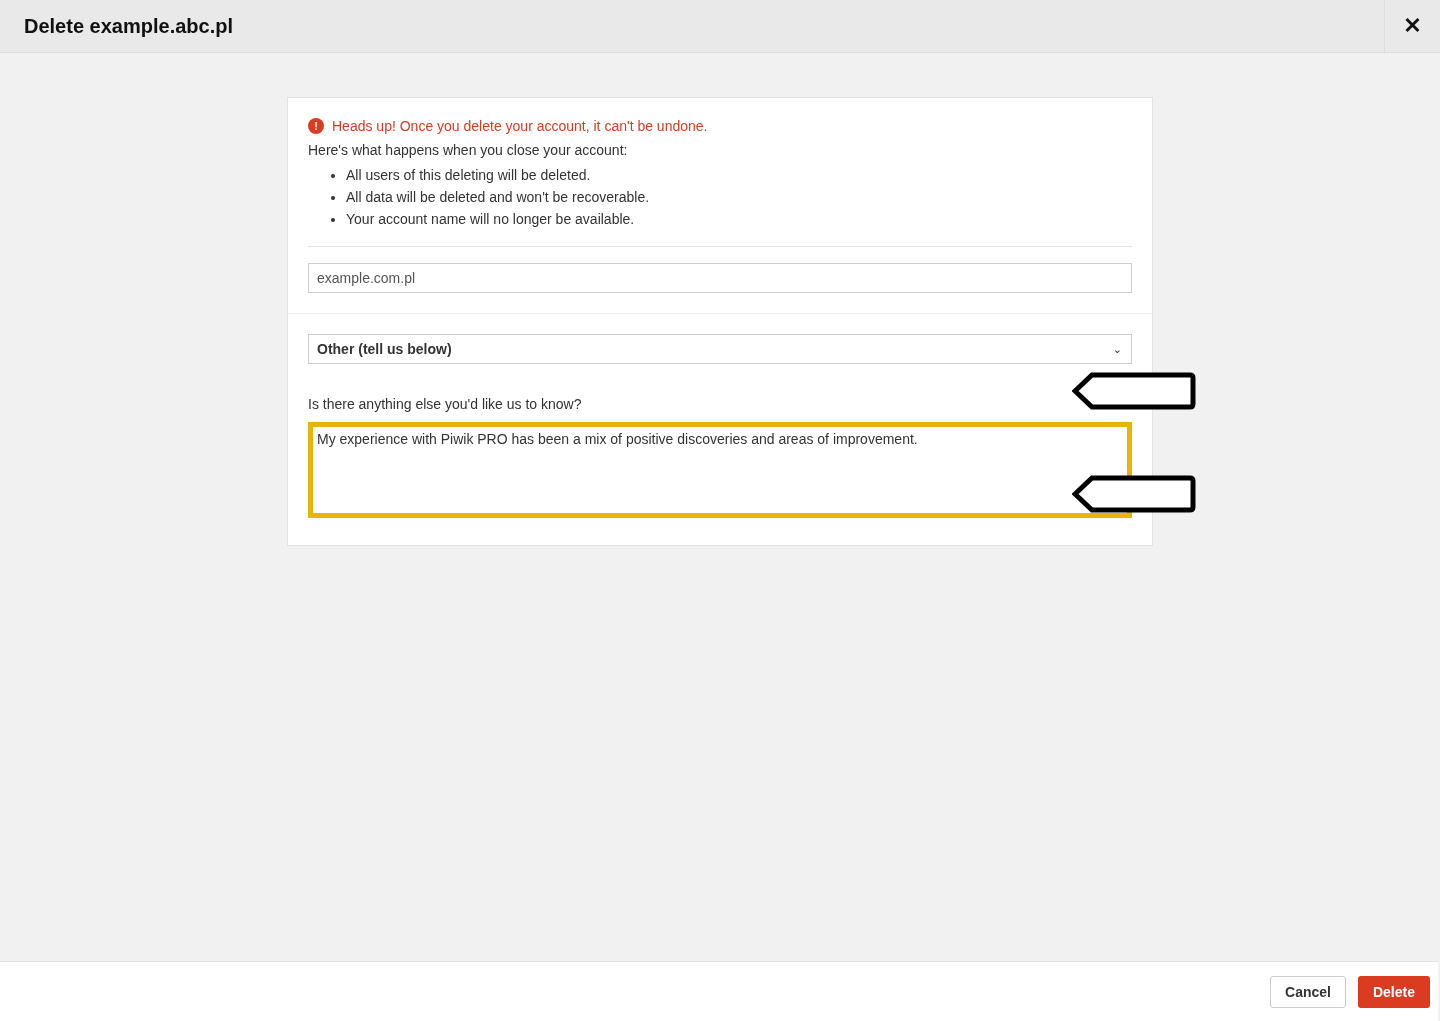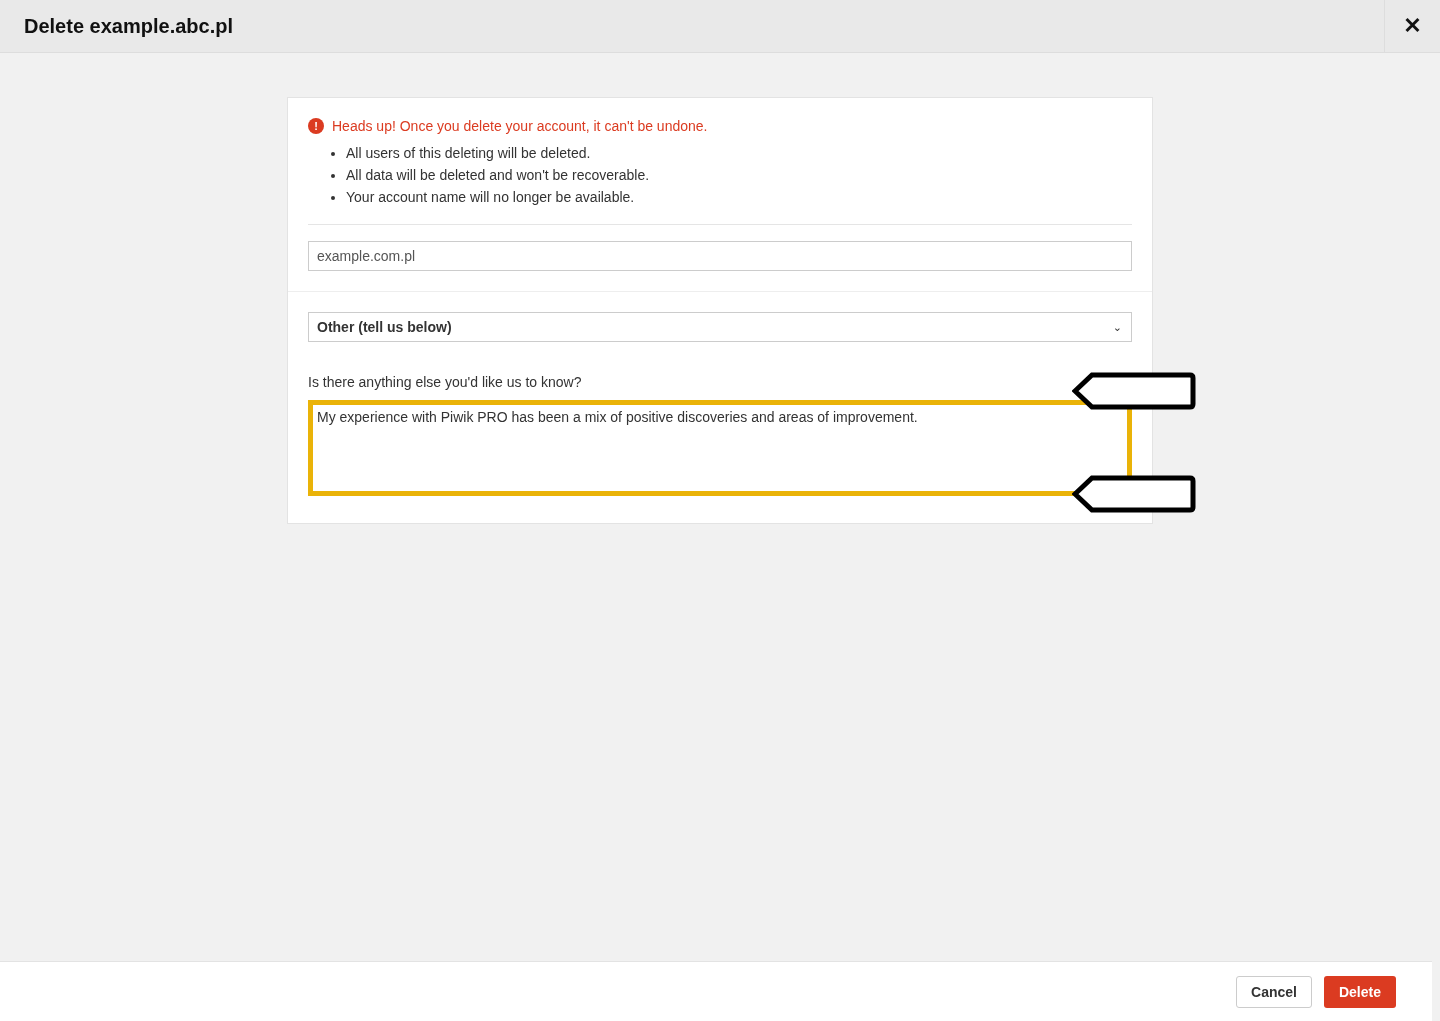--- a/index.html
+++ b/index.html
@@ -155,29 +155,29 @@
       padding: 4px;
       font-size: 14px;
       font-family: inherit;
       color: #333;
       resize: none;
     }
 
     .footer {
       position: absolute;
       left: 0;
-      right: 8px;
+      right: 2px;
       bottom: 0;
       height: 60px;
       background: #fff;
       border-top: 1px solid #e3e3e3;
       display: flex;
       align-items: center;
       justify-content: flex-end;
-      padding-right: 36px;
+      padding-right: 8px;
       gap: 12px;
     }
     .btn {
       height: 32px;
       padding: 0 14px;
       font-size: 14px;
       border-radius: 3px;
       cursor: pointer;
       font-weight: 600;
       border: 1px solid transparent;
@@ -211,20 +211,21 @@
 </div>
 
 <div class="content">
   <div class="panel">
 
     <div class="section section-top">
       <div class="warning-row">
         <span class="warning-icon">!</span>
         <span class="warning-text">Heads up! Once you delete your account, it can't be undone.</span>
       </div>
+      <div class="intro-text">Here's what happens when you close your account:</div>
       <ul class="consequences">
         <li>All users of this deleting will be deleted.</li>
         <li>All data will be deleted and won't be recoverable.</li>
         <li>Your account name will no longer be available.</li>
       </ul>
 
       <div class="divider"></div>
 
       <input type="text" class="text-input" value="example.com.pl" style="">
     </div>

